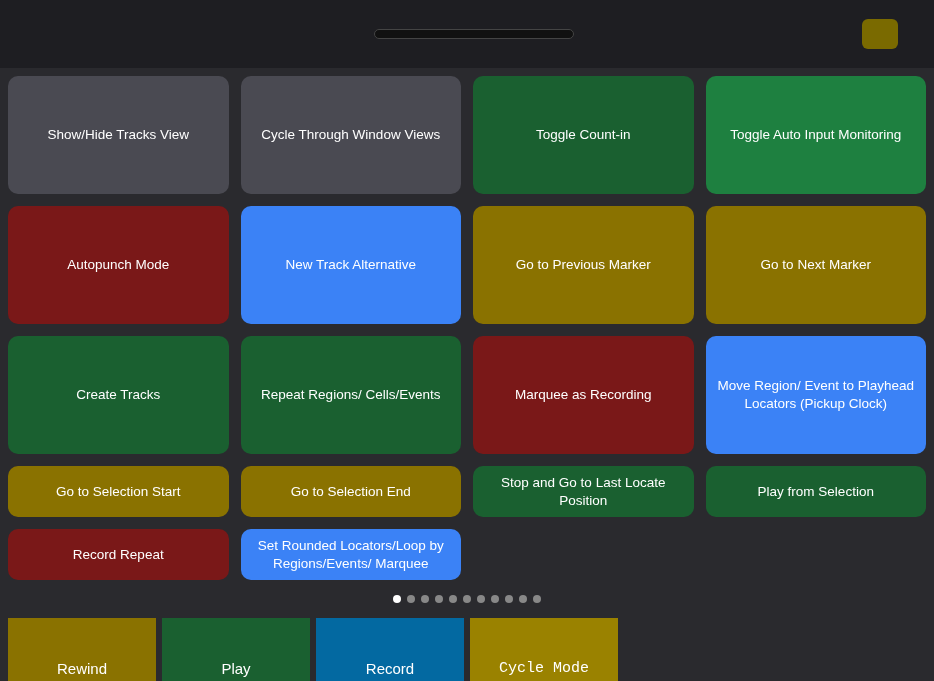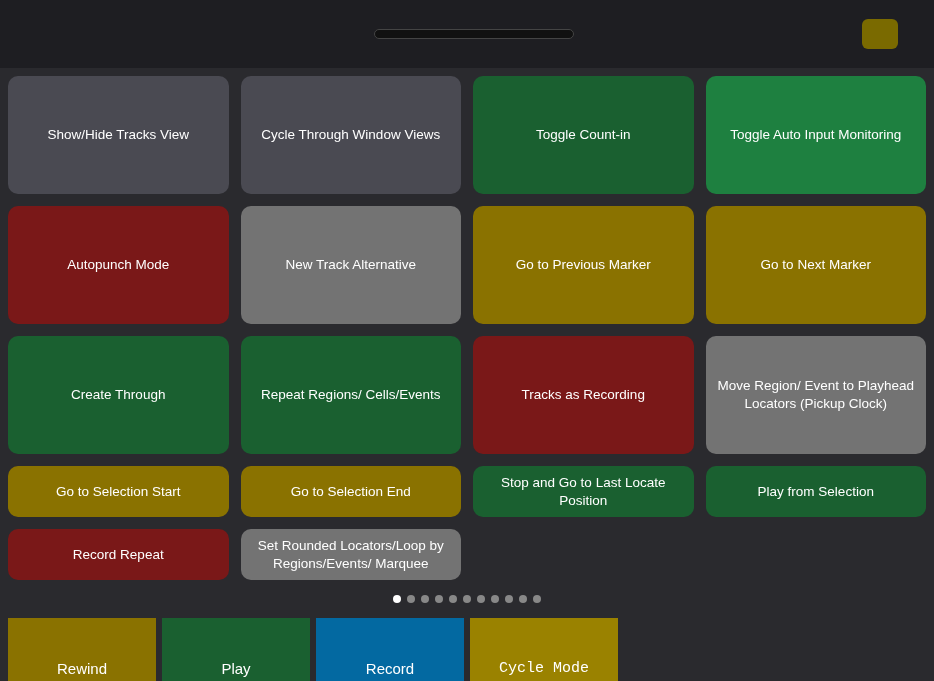--- a/index.html
+++ b/index.html
@@ -129,21 +129,21 @@
       padding: 8px;
       cursor: pointer;
       line-height: 1.3;
       color: #fff;
     }
     .cell.gray { background: #4a4a52; }
     .cell.yellow { background: #8a7200; }
     .cell.dark-green { background: #1a6030; }
     .cell.bright-green { background: #1e8040; }
     .cell.red { background: #7a1818; text-align: center; }
-    .cell.blue { background: #737373; }
+    .cell.blue { background: #3b82f6; }
 
     
     .pagination {
       display: flex;
       justify-content: center;
       align-items: center;
       gap: 6px;
       height: 30px;
       margin-top: 4px;
     }
@@ -218,24 +218,24 @@
 Window Views</div>
       <div class="cell dark-green">Toggle Count-in</div>
       <div class="cell bright-green">Toggle Auto
 Input Monitoring</div>
       <div class="cell red">Autopunch Mode</div>
       <div class="cell blue">New Track
 Alternative</div>
       <div class="cell yellow">Go to Previous
 Marker</div>
       <div class="cell yellow">Go to Next Marker</div>
-      <div class="cell dark-green">Create Through</div>
+      <div class="cell dark-green">Create Tracks</div>
       <div class="cell dark-green">Repeat Regions/
 Cells/Events</div>
-      <div class="cell red">Tracks
+      <div class="cell red">Marquee
 as Recording</div>
       <div class="cell blue">Move Region/
 Event to Playhead
 Locators (Pickup
 Clock)</div>
       <div class="cell yellow">Go to Selection
 Start</div>
       <div class="cell yellow">Go to Selection
 End</div>
       <div class="cell dark-green">Stop and Go to

